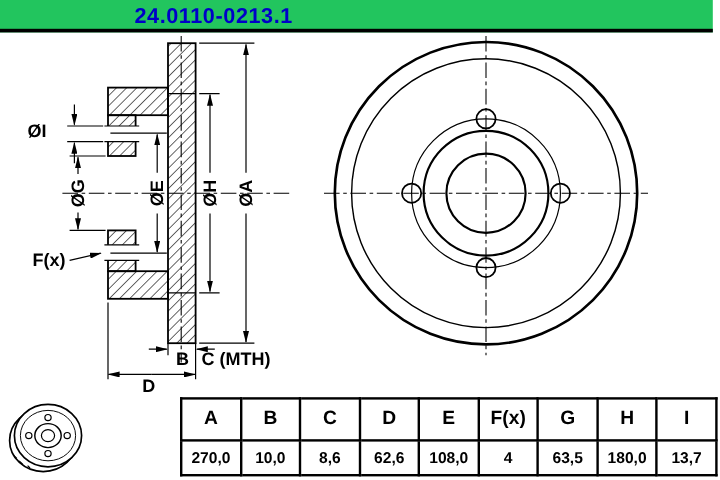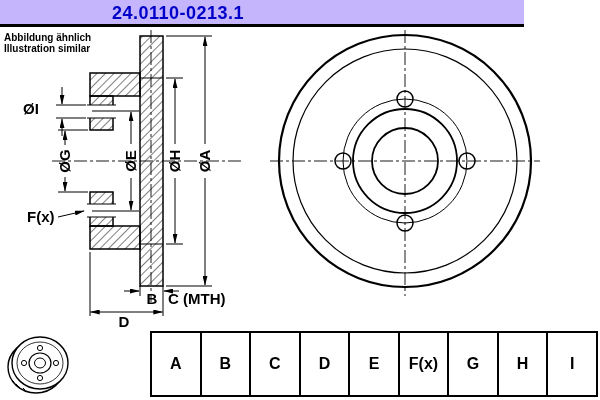--- a/index.html
+++ b/index.html
@@ -1,20 +1,20 @@
 <!DOCTYPE html>
 <html style="--accent: #0000c8;"><head>
 <meta charset="utf-8">
 <style>
   * { margin:0; padding:0; box-sizing:border-box; }
   html,body { background:#fff; }
   body { width:600px; height:400px; font-family:"Liberation Sans",sans-serif; }
   .page { position:relative; width:600px; height:400px; background:#fff; overflow:hidden; }
 
-  .header { position:absolute; top:0; left:0; width:524px; height:27px; background:#c4b5fd; border-bottom:3px solid #000; }
+  .header { position:absolute; top:0; left:0; width:594px; height:27px; background:#22c55e; border-bottom:3px solid #000; }
   .part-no { position:absolute; top:3px; left:112px; font-size:18px; font-weight:bold; color:var(--accent,#0000c8); letter-spacing:0.5px; white-space:nowrap; }
   .ref-no  { position:absolute; top:3px; left:366px; font-size:18px; font-weight:bold; color:var(--accent,#0000c8); letter-spacing:0.5px; white-space:nowrap; }
 
   .note { position:absolute; top:32px; left:4px; font-size:10px; font-weight:bold; color:#000; line-height:11px; }
 
   svg.drawing { position:absolute; top:28px; left:0; }
   svg.thumb   { position:absolute; top:334px; left:2px; }
   .thin { fill:none; stroke:#000; stroke-width:1; }
   .cl   { fill:none; stroke:#000; stroke-width:0.9; stroke-dasharray:13 3 3 3; }
   .dim  { fill:none; stroke:#000; stroke-width:1; }
@@ -27,24 +27,20 @@
 </style>
 </head>
 <body>
 
 <div class="page">
 
   <div class="header">
     <span class="part-no">24.0110-0213.1</span>
   </div>
 
-  <div class="note">
-    <div>Abbildung ähnlich</div>
-    <div>Illustration similar</div>
-  </div>
 
   <svg class="drawing" width="600" height="304" viewBox="0 28 600 304" xmlns="http://www.w3.org/2000/svg">
     <defs>
       <pattern id="hatch" patternUnits="userSpaceOnUse" width="6" height="6" patternTransform="rotate(45)">
         <line x1="0" y1="0" x2="0" y2="6" stroke="#000" stroke-width="1"></line>
       </pattern>
       <marker id="arrow" viewBox="0 0 12 6" refX="11" refY="3" markerWidth="10" markerHeight="5" orient="auto">
         <path d="M0,0 L12,3 L0,6 z" fill="#000"></path>
       </marker>
     </defs>
@@ -161,16 +157,27 @@
       <th>A</th>
       <th>B</th>
       <th>C</th>
       <th>D</th>
       <th>E</th>
       <th>F(x)</th>
       <th>G</th>
       <th>H</th>
       <th>I</th>
     </tr>
+    <tr>
+      <td>270,0</td>
+      <td>10,0</td>
+      <td>8,6</td>
+      <td>62,6</td>
+      <td>108,0</td>
+      <td>4</td>
+      <td>63,5</td>
+      <td>180,0</td>
+      <td>13,7</td>
+    </tr>
   </tbody>
     </table>
 
 </div>
 
 </body></html>

